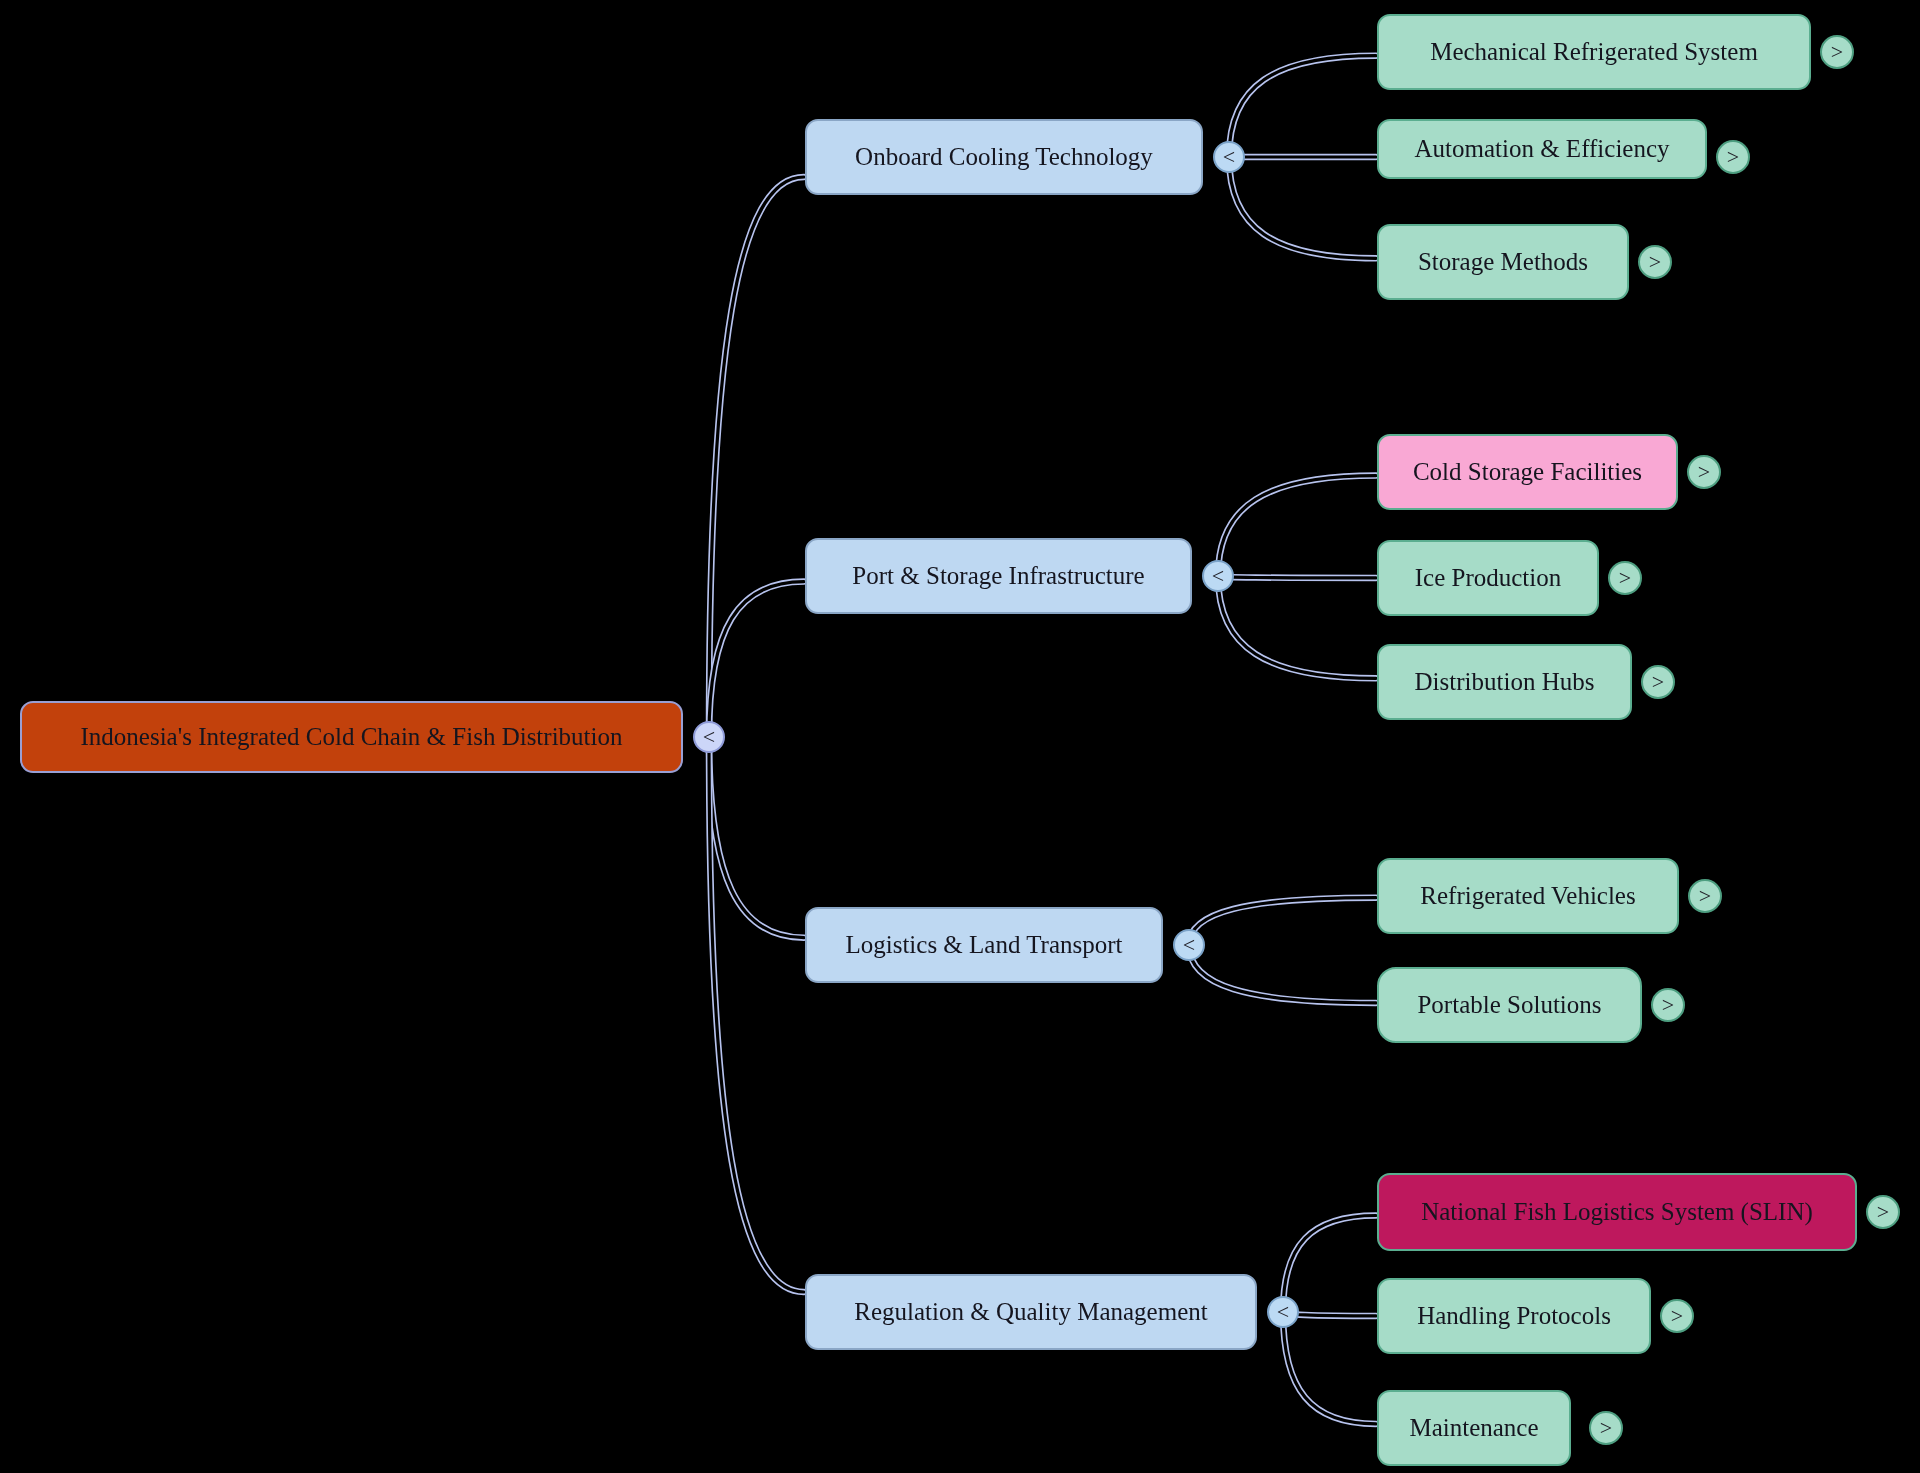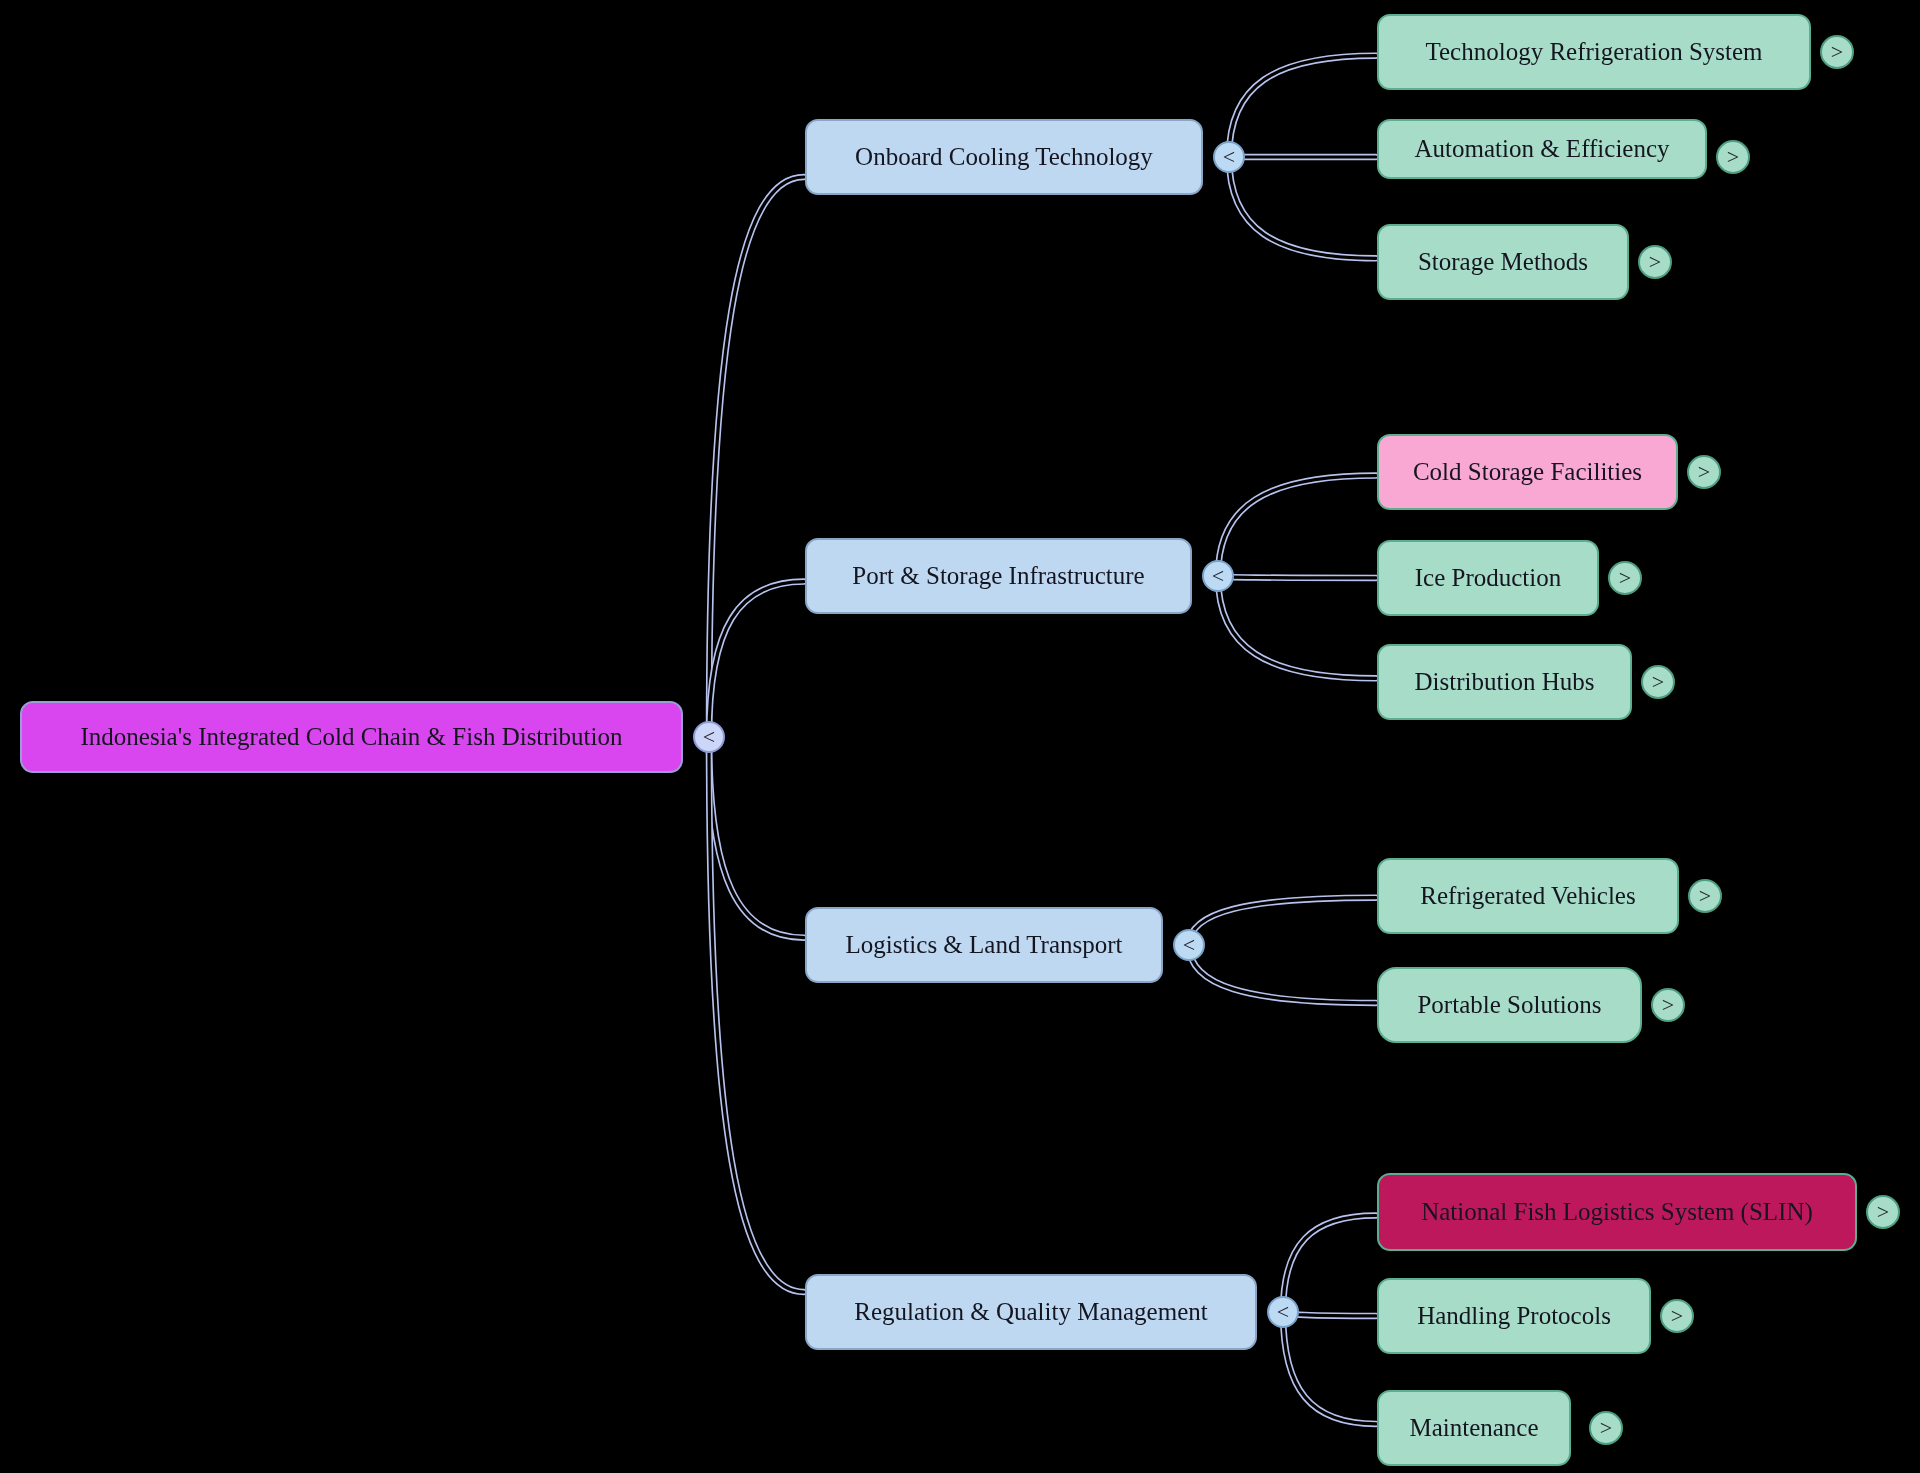--- a/index.html
+++ b/index.html
@@ -76,34 +76,34 @@
       <path d="M 1189 945 C 1189 985.5, 1245.1 1002.9, 1376 1002.9" fill="none" stroke="#000000" stroke-width="3.2" stroke-linecap="round"></path>
       <path d="M 709 737 C 709 1125.5, 737.5 1292.0, 804 1292.0" fill="none" stroke="#b7c3ee" stroke-width="6.5" stroke-linecap="round"></path>
       <path d="M 709 737 C 709 1125.5, 737.5 1292.0, 804 1292.0" fill="none" stroke="#000000" stroke-width="3.2" stroke-linecap="round"></path>
       <path d="M 1283 1312 C 1283 1244.5, 1310.9 1215.5, 1376 1215.5" fill="none" stroke="#b7c3ee" stroke-width="6.5" stroke-linecap="round"></path>
       <path d="M 1283 1312 C 1283 1244.5, 1310.9 1215.5, 1376 1215.5" fill="none" stroke="#000000" stroke-width="3.2" stroke-linecap="round"></path>
       <path d="M 1283 1312 C 1283 1314.7, 1310.9 1315.9, 1376 1315.9" fill="none" stroke="#b7c3ee" stroke-width="6.5" stroke-linecap="round"></path>
       <path d="M 1283 1312 C 1283 1314.7, 1310.9 1315.9, 1376 1315.9" fill="none" stroke="#000000" stroke-width="3.2" stroke-linecap="round"></path>
       <path d="M 1283 1312 C 1283 1390.4, 1310.9 1423.9, 1376 1423.9" fill="none" stroke="#b7c3ee" stroke-width="6.5" stroke-linecap="round"></path>
       <path d="M 1283 1312 C 1283 1390.4, 1310.9 1423.9, 1376 1423.9" fill="none" stroke="#000000" stroke-width="3.2" stroke-linecap="round"></path>
     </svg>
-<div class="node" style="left: 20px; top: 701px; width: 663px; height: 72px; background: #d946ef; border-color: rgb(153, 159, 212);">
+<div class="node" style="left: 20px; top: 701px; width: 663px; height: 72px; background: #c2410c; border-color: rgb(153, 159, 212);">
       <span>Indonesia's Integrated Cold Chain &amp; Fish Distribution</span>
     </div>
     <div class="toggle" style="left: 693px; top: 721px; width: 32px; height: 32px; background: rgb(204, 214, 248); border-color: rgb(143, 155, 216);">
       <span>&lt;</span>
     </div>
     <div class="node" style="left: 805px; top: 119px; width: 398px; height: 76px; background: rgb(190, 216, 242); border-color: rgb(138, 166, 198);">
       <span>Onboard Cooling Technology</span>
     </div>
     <div class="toggle" style="left: 1213px; top: 141px; width: 32px; height: 32px; background: rgb(188, 218, 244); border-color: rgb(123, 163, 201);">
       <span>&lt;</span>
     </div>
     <div class="node" style="left: 1377px; top: 14px; width: 434px; height: 76px; background: rgb(166, 220, 200); border-color: rgb(91, 174, 144);">
-      <span>Technology Refrigeration System</span>
+      <span>Mechanical Refrigerated System</span>
     </div>
     <div class="toggle" style="left: 1820px; top: 35px; width: 34px; height: 34px; background: rgb(166, 220, 200); border-color: rgb(77, 158, 128);">
       <span>&gt;</span>
     </div>
     <div class="node" style="left: 1377px; top: 119px; width: 330px; height: 60px; background: rgb(166, 220, 200); border-color: rgb(91, 174, 144);">
       <span>Automation &amp; Efficiency</span>
     </div>
     <div class="toggle" style="left: 1716px; top: 140px; width: 34px; height: 34px; background: rgb(166, 220, 200); border-color: rgb(77, 158, 128);">
       <span>&gt;</span>
     </div>

